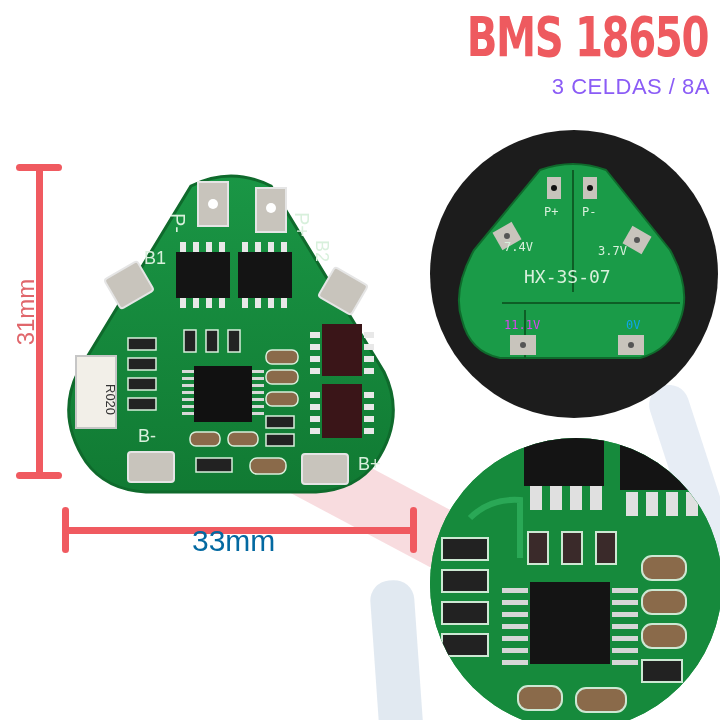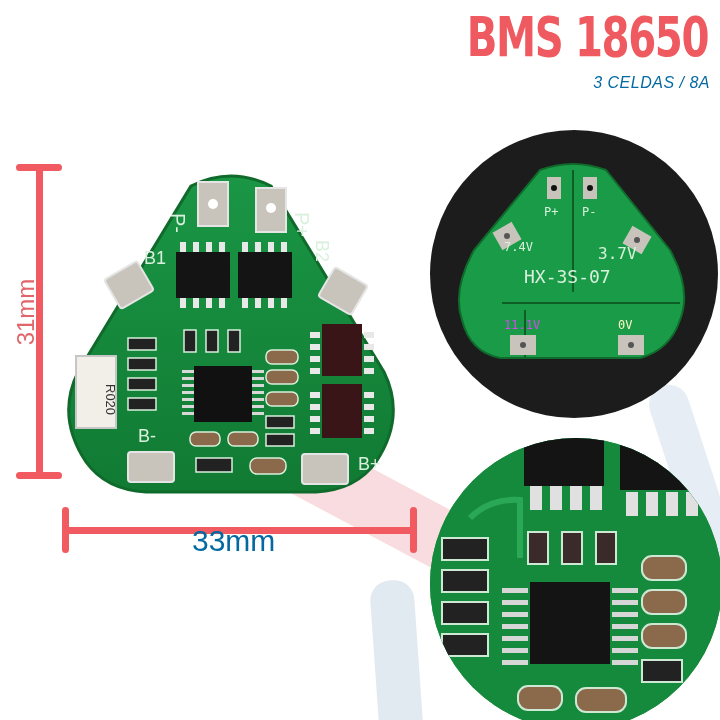--- a/index.html
+++ b/index.html
@@ -2,21 +2,21 @@
 <html><head>
 <meta charset="utf-8">
 <style>
   html, body { margin:0; padding:0; }
   body { width:720px; height:720px; background:#ffffff; position:relative; overflow:hidden; font-family:"Liberation Sans", sans-serif; }
   .wm { position:absolute; border-radius:20px; opacity:0.55; }
   .wm-red { background:#f3c0c4; width:60px; height:300px; left:300px; top:330px; transform:rotate(-62deg); }
   .wm-blue { background:#c9d7e6; width:44px; height:260px; left:378px; top:580px; transform:rotate(-4deg); }
   .wm-blue2 { background:#d3dfec; width:40px; height:240px; left:680px; top:380px; transform:rotate(-18deg); }
   .title { position:absolute; right:12px; top:2px; color:#ee5a5f; font-family:"DejaVu Sans", sans-serif; font-weight:bold; font-size:56px; letter-spacing:-2px; transform:scaleX(0.72); transform-origin:right top; line-height:70px; white-space:nowrap; }
-  .subtitle { position:absolute; right:10px; top:74px; color:#0369a1; font-size:16px; letter-spacing:0.5px; white-space:nowrap;font-style:italic; }
+  .subtitle { position:absolute; right:10px; top:74px; color:#8b5cf6; font-size:22px; letter-spacing:0.5px; white-space:nowrap; }
   .dim-v-line { position:absolute; left:36px; top:167px; width:7px; height:308px; background:#f05a60; border-radius:3px; }
   .dim-v-cap { position:absolute; left:16px; width:46px; height:7px; background:#f05a60; border-radius:4px; }
   .dim-v-label { position:absolute; left:-14px; top:298px; color:#e0666b; font-size:24px; transform:rotate(-90deg); transform-origin:center; width:80px; text-align:center; }
   .dim-h-line { position:absolute; left:64px; top:527px; width:350px; height:7px; background:#f05a60; border-radius:3px; }
   .dim-h-cap { position:absolute; top:507px; width:7px; height:46px; background:#f05a60; border-radius:4px; }
   .dim-h-label { position:absolute; left:192px; top:524px; color:#0369a1; font-size:30px; }
   .pcb-main { position:absolute; left:66px; top:172px; width:330px; height:322px; }
   .circle { position:absolute; border-radius:50%; overflow:hidden; }
   .circle-top { left:430px; top:130px; width:288px; height:288px; background:#1c1c1c; }
   .circle-bot { left:430px; top:438px; width:292px; height:292px; background:#168a3c; }
@@ -169,24 +169,24 @@
     <rect x="196" y="100" width="22" height="20" fill="#c8c4bc" transform="rotate(30 207 110)"></rect>
       <circle cx="207" cy="110" r="3" fill="#555"></circle>
     <rect x="80" y="205" width="26" height="20" fill="#c8c4bc"></rect>
       <circle cx="93" cy="215" r="3" fill="#555"></circle>
     <rect x="188" y="205" width="26" height="20" fill="#c8c4bc"></rect>
       <circle cx="201" cy="215" r="3" fill="#555"></circle>
   </svg>
   <div style="position:absolute;left:114px;top:75px;color:#d8f0dc;font-family:'DejaVu Sans Mono',monospace;font-size:12px;">P+</div>
   <div style="position:absolute;left:152px;top:75px;color:#d8f0dc;font-family:'DejaVu Sans Mono',monospace;font-size:12px;">P-</div>
   <div style="position:absolute;left:74px;top:110px;color:#d8f0dc;font-family:'DejaVu Sans Mono',monospace;font-size:12px;">7.4V</div>
-  <div style="position:absolute;left:168px;top:114px;color:#d8f0dc;font-family:'DejaVu Sans Mono',monospace;font-size:16px;">3.7V</div>
+  <div style="position:absolute;left:168px;top:114px;color:#d8f0dc;font-family:'DejaVu Sans Mono',monospace;font-size:12px;">3.7V</div>
   <div style="position:absolute;left:94px;top:136px;color:#d8f0dc;font-family:'DejaVu Sans Mono',monospace;font-size:18px;">HX-3S-07</div>
   <div style="position:absolute;left:74px;top:188px;color:#d946ef;font-family:'DejaVu Sans Mono',monospace;font-size:12px;">11.1V</div>
-  <div style="position:absolute;left:188px;top:188px;color:#fef9c3;font-family:'DejaVu Sans Mono',monospace;font-size:12px;">0V</div>
+  <div style="position:absolute;left:196px;top:188px;color:#0ea5e9;font-family:'DejaVu Sans Mono',monospace;font-size:12px;">0V</div>
 </div>
 
 <div class="circle circle-bot">
   <svg width="292" height="292" viewBox="0 0 292 292">
     <rect x="0" y="0" width="292" height="292" fill="#168a3c"></rect>
     <path d="M40 80 Q60 60 90 62 L90 120" stroke="#2aa856" stroke-width="6" fill="none"></path>
     <rect x="94" y="0" width="80" height="48" fill="#141414"></rect>
     <rect x="190" y="0" width="90" height="52" fill="#141414"></rect>
     <g fill="#e0e0e0">
       <rect x="100" y="48" width="12" height="24"></rect>

